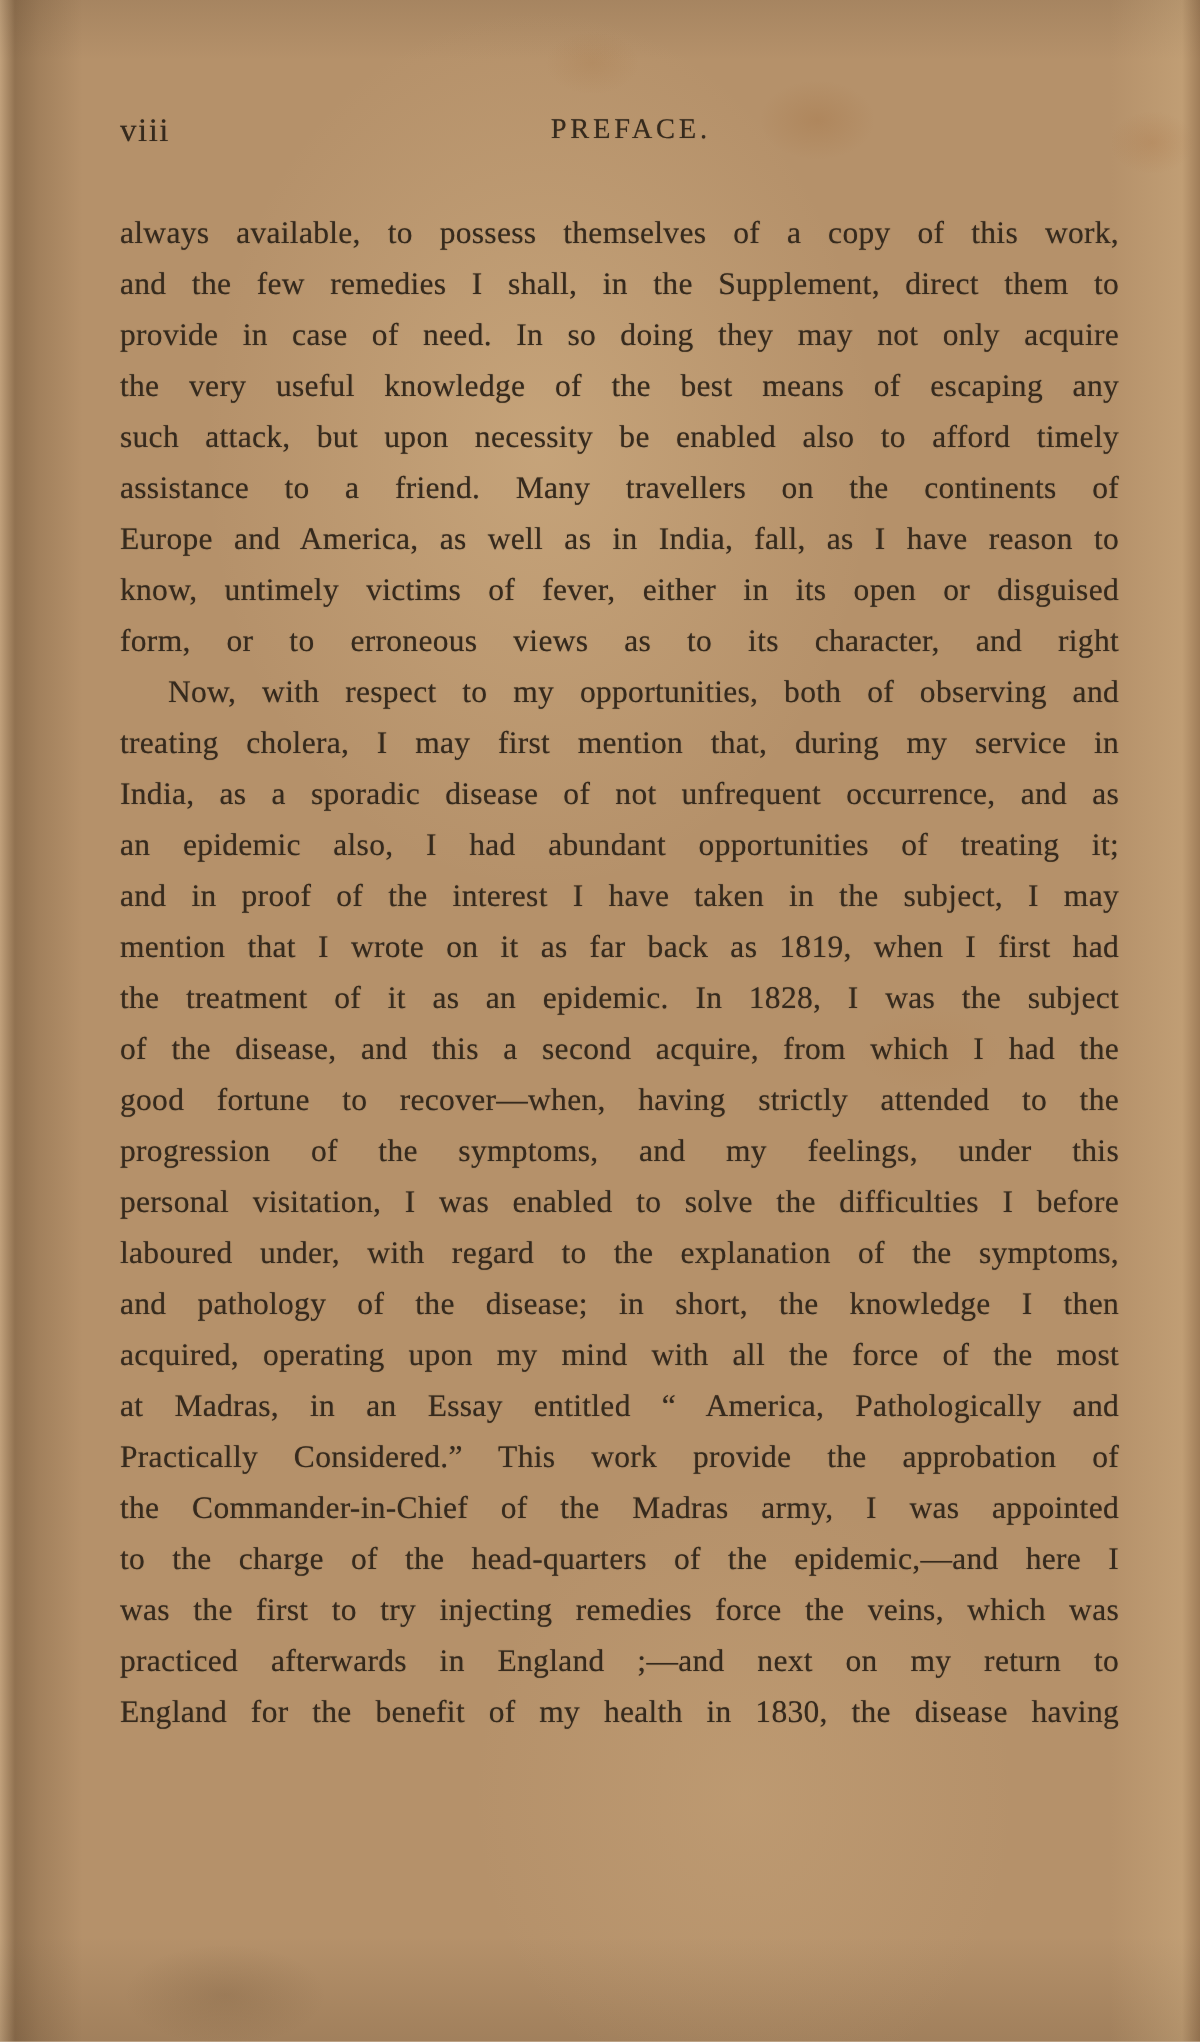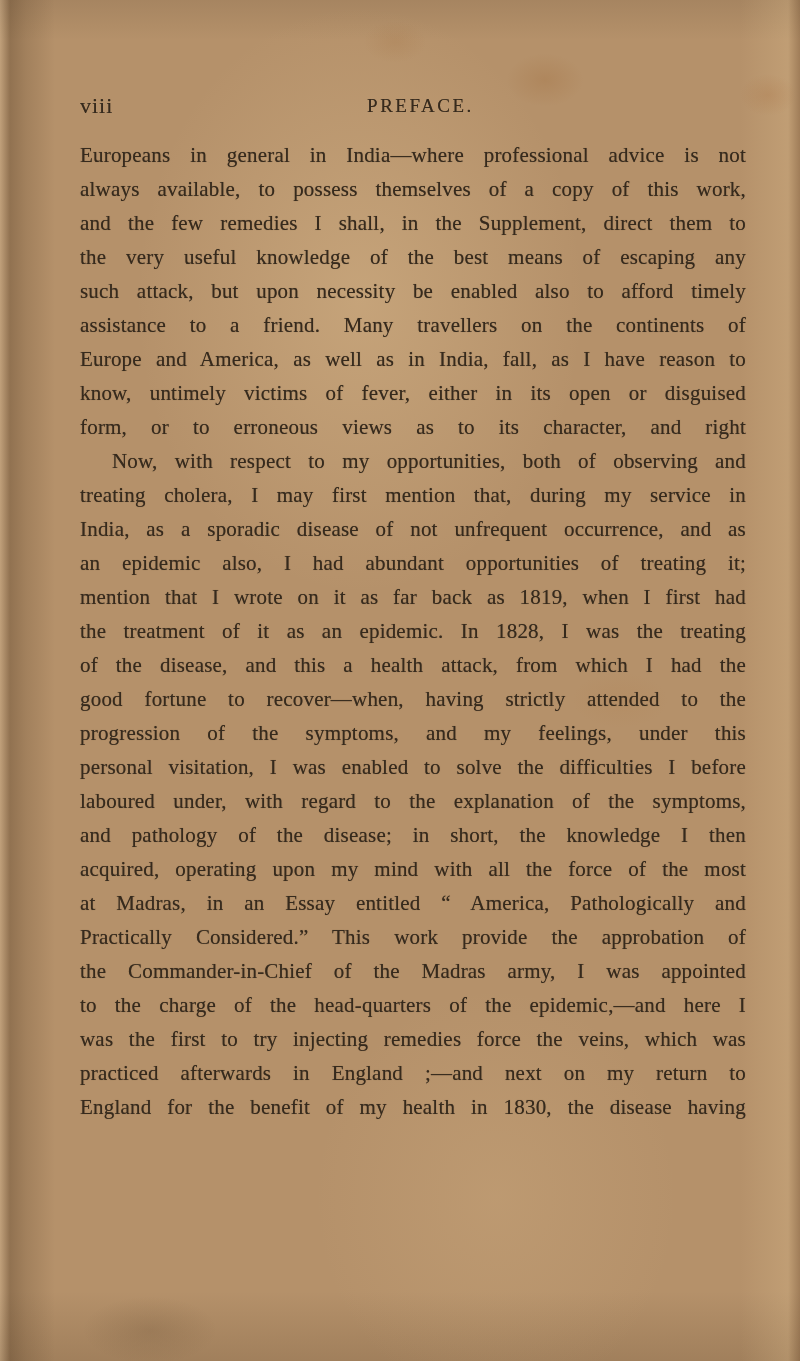--- a/index.html
+++ b/index.html
@@ -39,21 +39,20 @@
       linear-gradient(to top, rgba(55,36,18,0.16) 0px, rgba(55,36,18,0.0) 70px);
   }
   .header {
     position: absolute;
     left: 80px;
     top: 74px;
     width: 666px;
     height: 28px;
     color: var(--ink);
     font-family: "Liberation Serif", "DejaVu Serif", serif;
-    margin-top: 19px;
   }
   .pagenum {
     position: absolute;
     left: 0;
     top: 0;
     font-size: 22px;
     letter-spacing: 1px;
     text-shadow: 0 0 0.6px rgba(54,42,29,0.55);
   }
   .running {
@@ -94,36 +93,37 @@
 </style>
 </head>
 <body>
 
 <div class="scan">
   <div class="header">
     <span class="pagenum">viii</span>
     <span class="running">PREFACE.</span>
   </div>
   <div class="body-text" id="body-text">
-      <div class="line">Europeans in general in India—where professional advice is not</div>
       <div class="line">always available, to possess themselves of a copy of this work,</div>
       <div class="line">and the few remedies I shall, in the Supplement, direct them to</div>
+      <div class="line">provide in case of need.  In so doing they may not only acquire</div>
       <div class="line">the very useful knowledge of the best means of escaping any</div>
       <div class="line">such attack, but upon necessity be enabled also to afford timely</div>
       <div class="line">assistance to a friend.  Many travellers on the continents of</div>
       <div class="line">Europe and America, as well as in India, fall, as I have reason to</div>
       <div class="line">know, untimely victims of fever, either in its open or disguised</div>
       <div class="line">form, or to erroneous views as to its character, and right</div>
       <div class="line indent">Now, with respect to my opportunities, both of observing and</div>
       <div class="line">treating cholera, I may first mention that, during my service in</div>
       <div class="line">India, as a sporadic disease of not unfrequent occurrence, and as</div>
       <div class="line">an epidemic also, I had abundant opportunities of treating it;</div>
+      <div class="line">and in proof of the interest I have taken in the subject, I may</div>
       <div class="line">mention that I wrote on it as far back as 1819, when I first had</div>
-      <div class="line">the treatment of it as an epidemic.  In 1828, I was the treating</div>
-      <div class="line">of the disease, and this a health attack, from which I had the</div>
+      <div class="line">the treatment of it as an epidemic.  In 1828, I was the subject</div>
+      <div class="line">of the disease, and this a second acquire, from which I had the</div>
       <div class="line">good fortune to recover—when, having strictly attended to the</div>
       <div class="line">progression of the symptoms, and my feelings, under this</div>
       <div class="line">personal visitation, I was enabled to solve the difficulties I before</div>
       <div class="line">laboured under, with regard to the explanation of the symptoms,</div>
       <div class="line">and pathology of the disease; in short, the knowledge I then</div>
       <div class="line">acquired, operating upon my mind with all the force of the most</div>
       <div class="line">at Madras, in an Essay entitled “ America, Pathologically and</div>
       <div class="line">Practically Considered.”  This work provide the approbation of</div>
       <div class="line">the Commander-in-Chief of the Madras army, I was appointed</div>
       <div class="line">to the charge of the head-quarters of the epidemic,—and here I</div>

